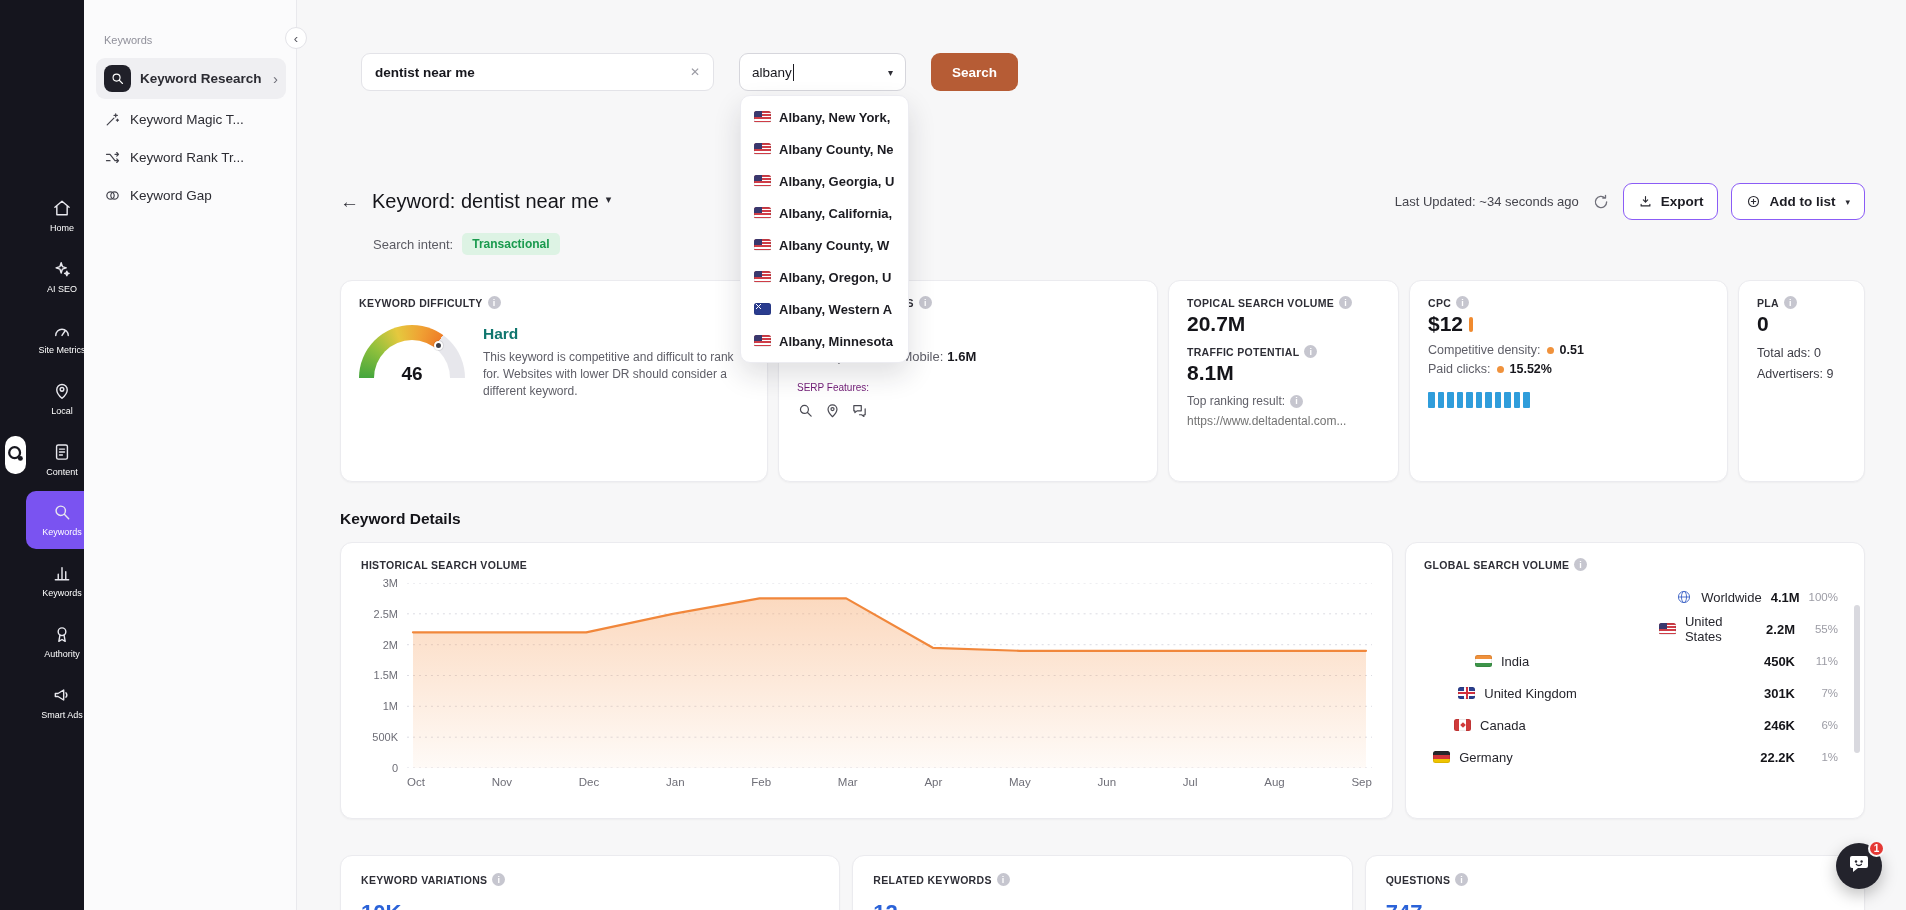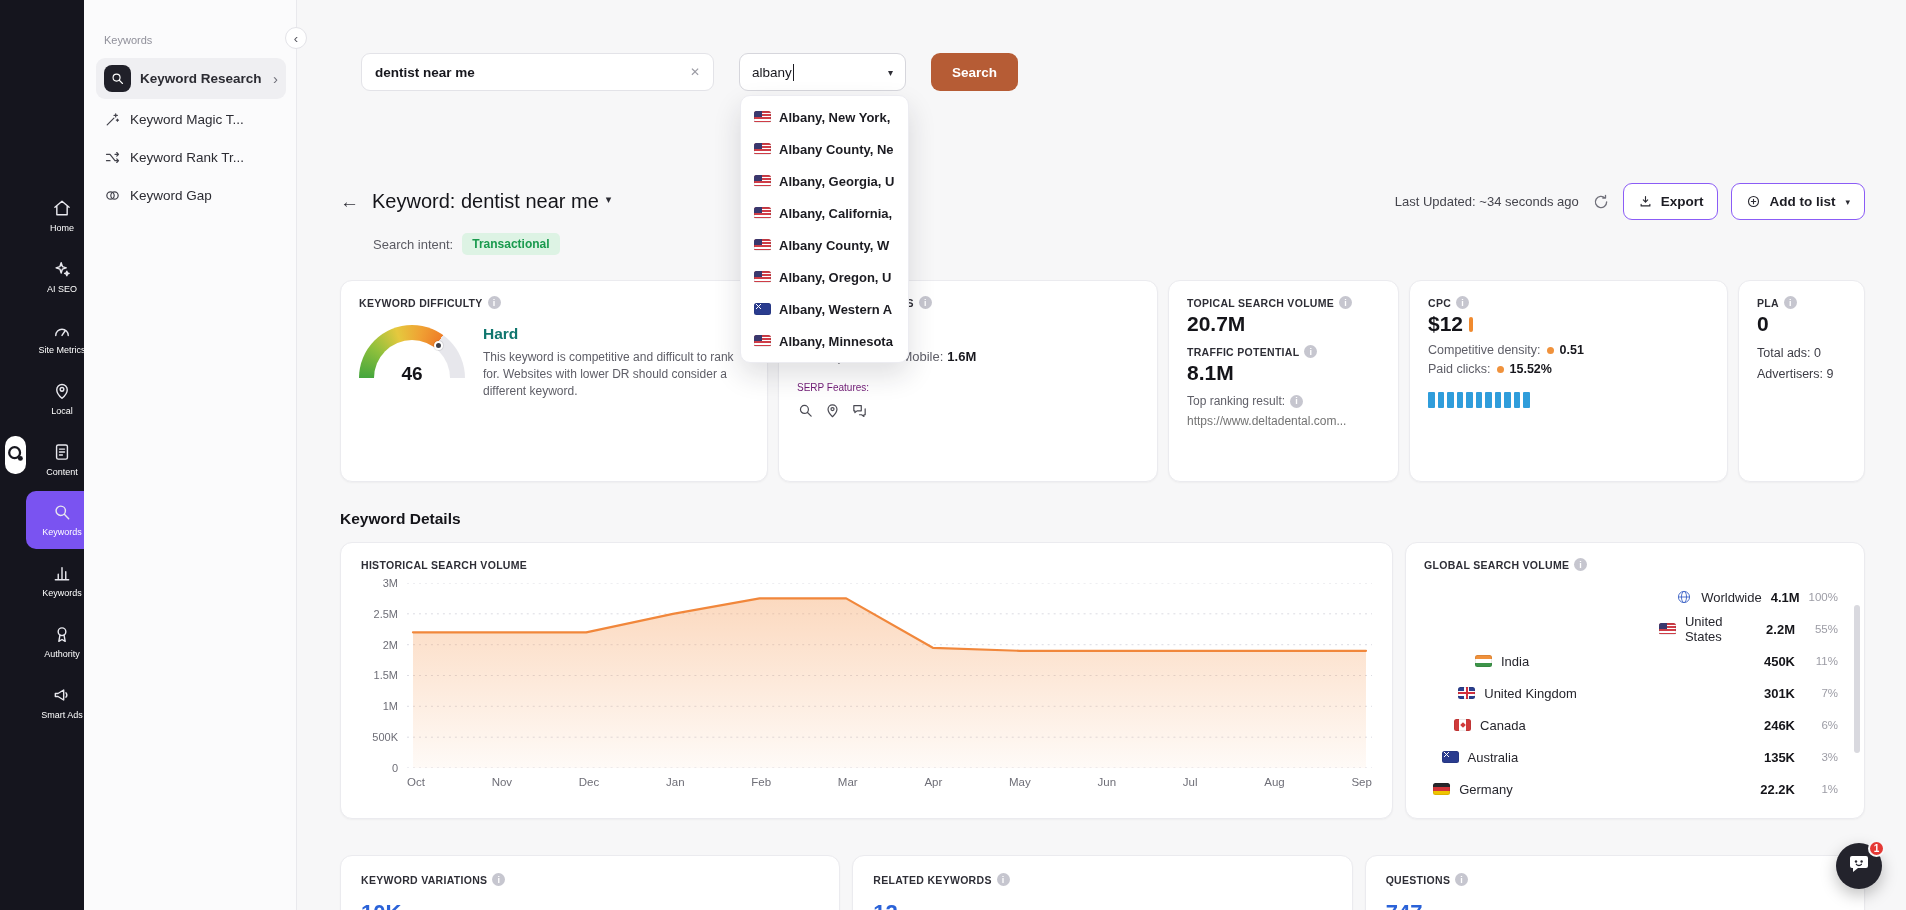--- a/index.html
+++ b/index.html
@@ -550,27 +550,20 @@
               <span class="g-pct">7%</span>
             </div>
             <div class="g-row">
               <span class="g-fill" style="width:6%"></span>
               <span class="flag flag-ca"></span>
               <span class="g-name">Canada</span>
               <span class="g-vol">246K</span>
               <span class="g-pct">6%</span>
             </div>
             <div class="g-row">
-              <span class="g-fill" style="width:3%"></span>
-              <span class="flag flag-au"></span>
-              <span class="g-name">Australia</span>
-              <span class="g-vol">135K</span>
-              <span class="g-pct">3%</span>
-            </div>
-            <div class="g-row">
               <span class="g-fill" style="width:1%"></span>
               <span class="flag flag-de"></span>
               <span class="g-name">Germany</span>
               <span class="g-vol">22.2K</span>
               <span class="g-pct">1%</span>
             </div>
           </div>
         <div class="g-scroll"></div>
       </div>
     </div>

